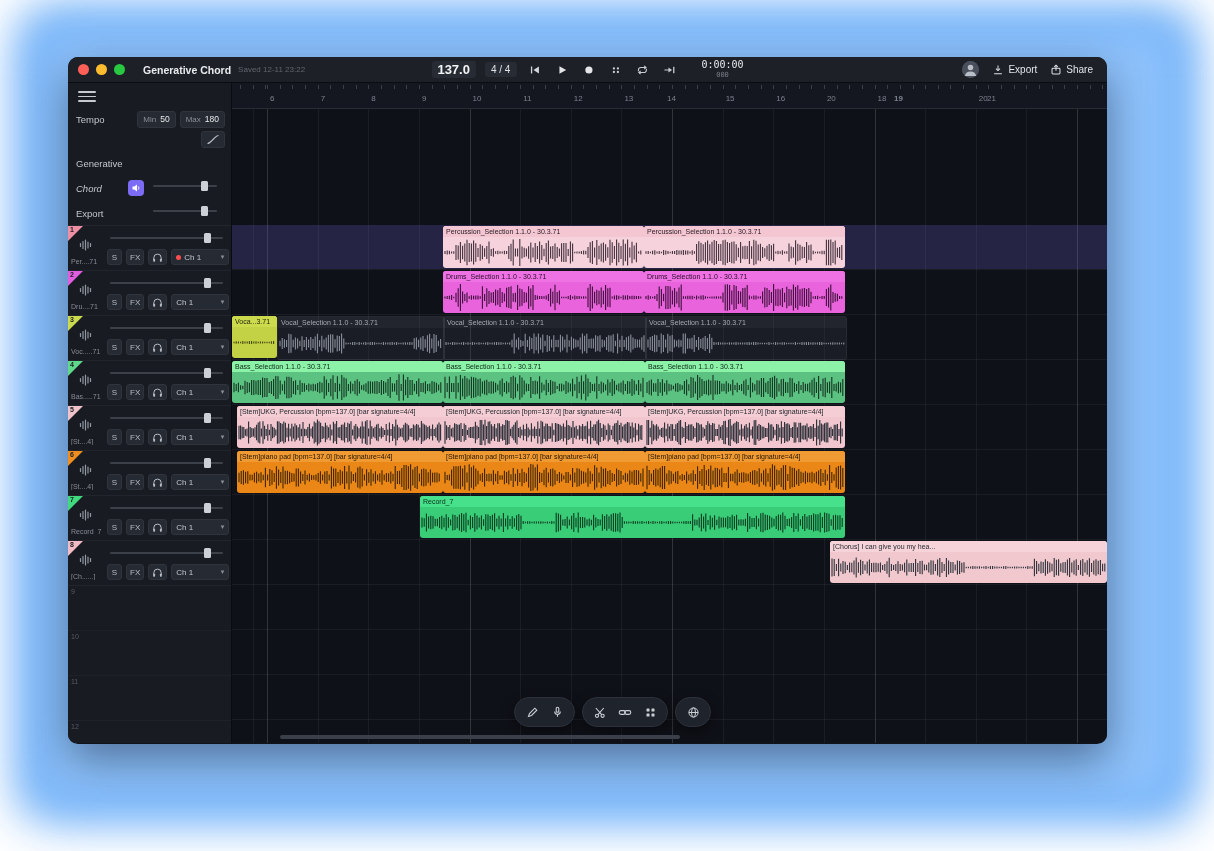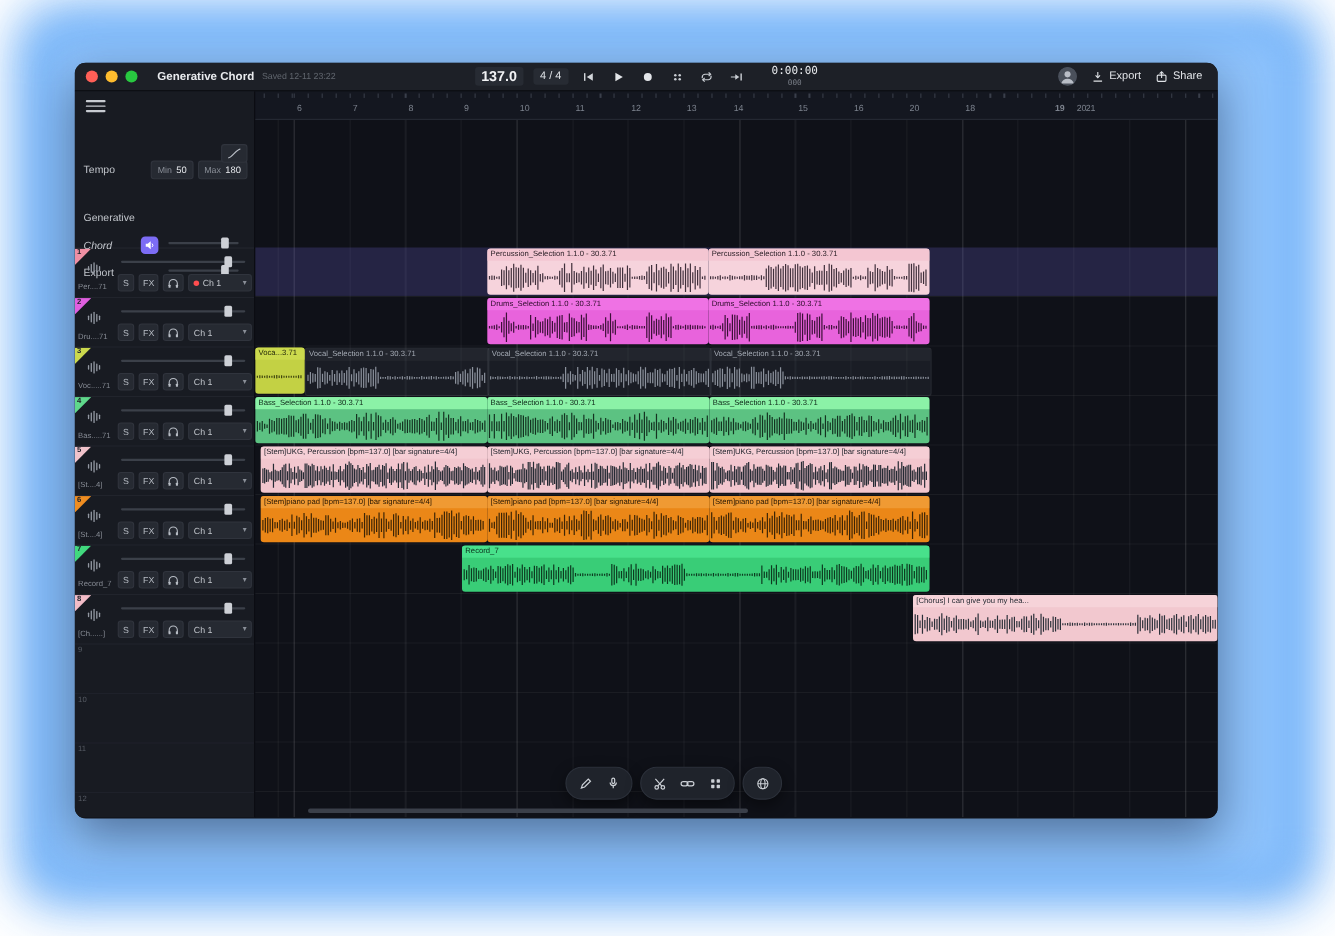--- a/index.html
+++ b/index.html
@@ -33,21 +33,21 @@
         font-size:10px;padding:0;cursor:pointer;font-family:"Liberation Sans",sans-serif;}
   
   .main{display:flex;height:660px;}
   .sidebar{width:164px;background:#181b22;border-right:1px solid #0a0c11;position:relative;
         box-sizing:border-box;overflow:hidden;flex:none;}
   .side-controls{position:relative;height:142px;border-bottom:1px solid #23262e;}
   .hamburger{position:absolute;left:10px;top:6px;width:18px;height:15px;background:transparent;border:none;
         display:flex;flex-direction:column;justify-content:space-between;padding:2px 0;cursor:pointer;}
   .hamburger span{display:block;height:1.6px;background:#c7cbd1;border-radius:1px;}
   .lbl{font-size:9.5px;color:#c2c6cc;}
-  .ctl-row{position:absolute;left:8px;right:6px;display:flex;align-items:center;margin-top:35px;}
+  .ctl-row{position:absolute;left:8px;right:6px;display:flex;align-items:center;}
   .row-tempo{top:28px;height:16px;}
   .minmax{margin-left:auto;display:flex;gap:4px;}
   .mm{background:#262a32;border:1px solid #30343d;border-radius:3px;height:15px;display:flex;
         align-items:center;gap:4px;padding:0 5px;cursor:text;}
   .mm-l{font-size:8px;color:#8a8f98;}
   .mm-v{font-size:8.5px;color:#e6e8ec;}
   .curve-btn{position:absolute;right:6px;top:48px;width:24px;height:17px;background:#262a32;
         border:1px solid #30343d;border-radius:3px;display:flex;align-items:center;justify-content:center;
         padding:0;cursor:pointer;}
   .row-sig{top:72px;height:16px;}
@@ -554,21 +554,21 @@
           <span class="bar-label" style="left: 186.89px;">9</span>
           <span class="bar-label" style="left: 237.52px;">10</span>
           <span class="bar-label" style="left: 288.15px;">11</span>
           <span class="bar-label" style="left: 338.78px;">12</span>
           <span class="bar-label" style="left: 389.41px;">13</span>
           <span class="bar-label" style="left: 432px;">14</span>
           <span class="bar-label" style="left: 490.67px;">15</span>
           <span class="bar-label" style="left: 541.3px;">16</span>
           <span class="bar-label" style="left: 591.93px;">20</span>
           <span class="bar-label" style="left: 642.56px;">18</span>
-          <span class="bar-label" style="left: 724px; font-weight: bold;">19</span>
+          <span class="bar-label" style="left: 659px; font-weight: bold;">19</span>
           <span class="bar-label" style="left: 743.82px;">20</span>
           <span class="bar-label" style="left: 752px;">21</span>
         </div>
       <div id="rows">
           <div class="arow" style="top: 142px;">
             <div class="band" style="background: rgba(104, 96, 200, 0.25);"></div>
             <div class="clip" style="left: 211px; width: 201px; background: rgb(246, 211, 220);">
               <div class="clip-head" style="background: rgb(244, 198, 210); color: rgb(43, 32, 39);">Percussion_Selection 1.1.0 - 30.3.71</div>
               <div class="clip-body">
                 <svg width="201" height="31">

